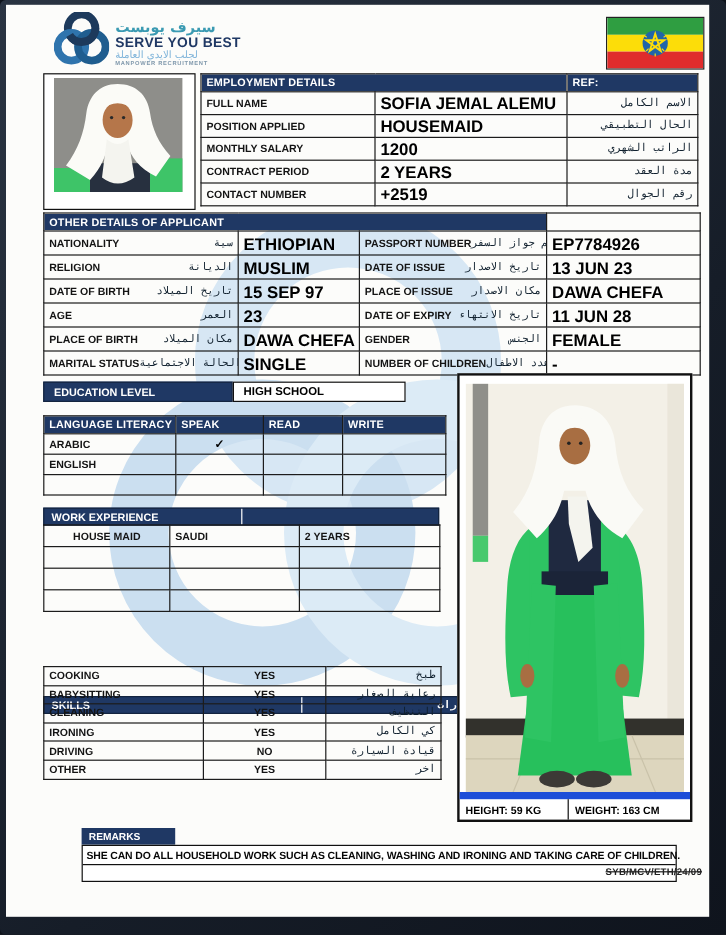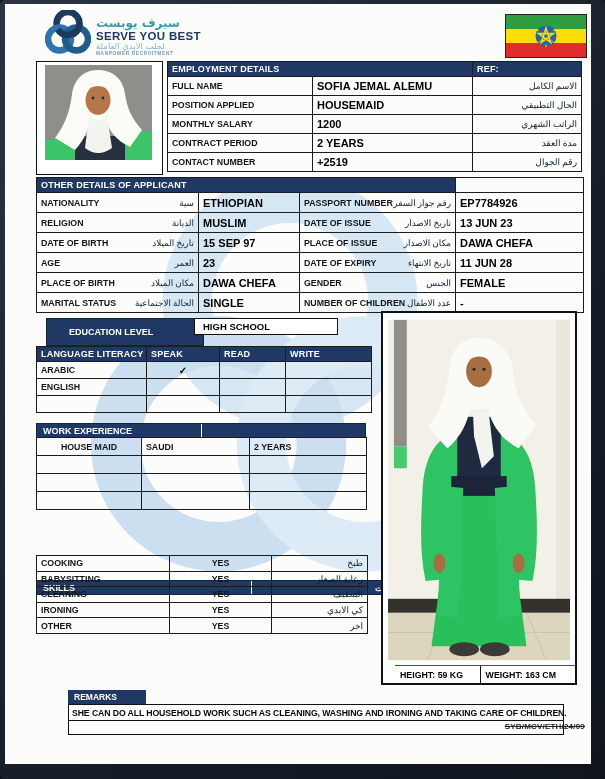--- a/index.html
+++ b/index.html
@@ -18,42 +18,42 @@
   .logo-en{font-size:11.5px;font-weight:bold;color:#1f3864;letter-spacing:.3px;}
   .logo-ar-bot{font-family:"DejaVu Sans",sans-serif;direction:rtl;font-size:8.5px;color:#7fb4da;}
   .logo-tag{font-size:4.8px;font-weight:bold;color:#8099ad;letter-spacing:.6px;}
   .flag{left:500px;top:10px;width:80px;height:42px;border:1px solid #222;}
 
   
   table.tbl{border-collapse:collapse;table-layout:fixed;background:transparent;}
   table.tbl td{border:1px solid #1c1c1c;padding:0 4px;overflow:hidden;white-space:nowrap;vertical-align:middle;}
   .hdrcell{background:#1f3864;color:#fff;font-weight:bold;font-size:9px;letter-spacing:.2px;}
   .lbl{font-size:8.8px;font-weight:bold;color:#141414;}
-  .val{font-size:11px;font-weight:bold;color:#000;}
-  .arab{font-family:Liberation Serif, serif;direction:rtl;text-align:right;font-size:9px;color:#10202e;}
+  .val{font-size:14px;font-weight:bold;color:#000;}
+  .arab{font-family:Liberation Mono, monospace;direction:rtl;text-align:right;font-size:9px;color:#10202e;}
 
   
   .pp-box{left:31px;top:57px;width:125px;height:112px;border:1px solid #111;background:#fff;}
 
   
   .emp{left:162px;top:57px;width:414px;}
   .emp td{height:18px;}
   .emp tr.h td{height:14px;}
   .emp td.refc{border-left:1px solid #fff;}
 
   
   .oth{left:31px;top:173px;width:547px;}
   .oth td{height:19px;}
   .oth tr.h td{height:14px;}
   .oth td.hwhite{background:#fcfcfa;}
   .pair{display:flex;justify-content:space-between;align-items:center;width:100%;}
   .pair .arab{font-size:8.8px;}
 
   
-  .edu-bar{left:41px;top:314px;width:158px;height:28px;background:#1f3864;color:#fff;font-size:9px;font-weight:bold;display:flex;align-items:center;padding:0 22px;box-sizing:border-box;border:1px solid #13243f;}
+  .edu-bar{left:31px;top:314px;width:158px;height:17px;background:#1f3864;color:#fff;font-size:9px;font-weight:bold;display:flex;align-items:center;padding:0 8px;box-sizing:border-box;border:1px solid #13243f;}
   .edu-box{left:189px;top:314px;width:144px;height:17px;border:1px solid #111;background:#fff;display:flex;align-items:center;padding:0 8px;box-sizing:border-box;font-size:9.5px;font-weight:bold;color:#000;}
 
   
   .lit{left:31px;top:342px;width:335px;}
   .lit td{height:16px;}
   .lit tr.h td{height:14px;border-left:1px solid #fff;}
   .lit tr.h td:first-child{border-left:1px solid #1c1c1c;}
   .lit .chk{text-align:center;font-size:10px;font-weight:bold;}
 
   
@@ -69,21 +69,21 @@
   .skl-bar{left:31px;top:561px;width:378px;height:15px;justify-content:space-between;}
   .skl-bar::after{left:57%;}
   .skl-bar .arab{color:#fff;font-size:8.8px;}
   .skl{left:31px;top:551px;width:331px;}
   .skl td{height:14.6px;}
   .skl td.c{text-align:center;}
 
   
   .fb-box{left:376px;top:307px;width:196px;height:374px;border:2px solid #111;background:#fff;box-sizing:border-box;}
   .fb-photo{position:absolute;left:5px;top:5px;width:182px;height:344px;}
-  .hw-row{position:absolute;left:12px;right:0;bottom:0;height:17px;display:flex;border-top:1px solid #1d4ed8;}
+  .hw-row{position:absolute;left:0;right:0;bottom:0;height:17px;display:flex;border-top:6px solid #1d4ed8;}
   .hw-cell{flex:0 0 47%;display:flex;align-items:center;padding:0 5px;font-size:8.8px;font-weight:bold;color:#000;box-sizing:border-box;}
   .hw-cell+.hw-cell{flex:1 1 auto;border-left:1px solid #111;}
 
   
   .rem-tab{left:63px;top:686px;width:78px;height:14px;background:#1f3864;color:#fff;font-size:8.5px;font-weight:bold;display:flex;align-items:center;padding:0 6px;box-sizing:border-box;}
   .rem-box{left:63px;top:700px;width:494px;border:1px solid #111;background:#fff;}
   .rem-row1{height:15px;border-bottom:1px solid #111;display:flex;align-items:center;padding:0 3px;font-size:8.7px;font-weight:bold;color:#060606;white-space:nowrap;letter-spacing:-0.1px;}
   .rem-row2{height:13px;}
 
   .refcode{right:6px;top:718px;font-size:8px;font-weight:bold;color:#222;text-decoration:line-through;text-decoration-thickness:1px;letter-spacing:.2px;}
@@ -392,21 +392,26 @@
       <td class="arab">رعاية الصغار</td>
     </tr>
     <tr>
       <td class="lbl">CLEANING</td>
       <td class="lbl c">YES</td>
       <td class="arab">التنظيف</td>
     </tr>
     <tr>
       <td class="lbl">IRONING</td>
       <td class="lbl c">YES</td>
-      <td class="arab">كي الايدي</td>
+      <td class="arab">كي الكامل</td>
+    </tr>
+    <tr>
+      <td class="lbl">DRIVING</td>
+      <td class="lbl c">NO</td>
+      <td class="arab">قيادة السيارة</td>
     </tr>
     <tr>
       <td class="lbl">OTHER</td>
       <td class="lbl c">YES</td>
       <td class="arab">اخر</td>
     </tr>
   </tbody>
       </table>
 
   <div class="abs fb-box">

